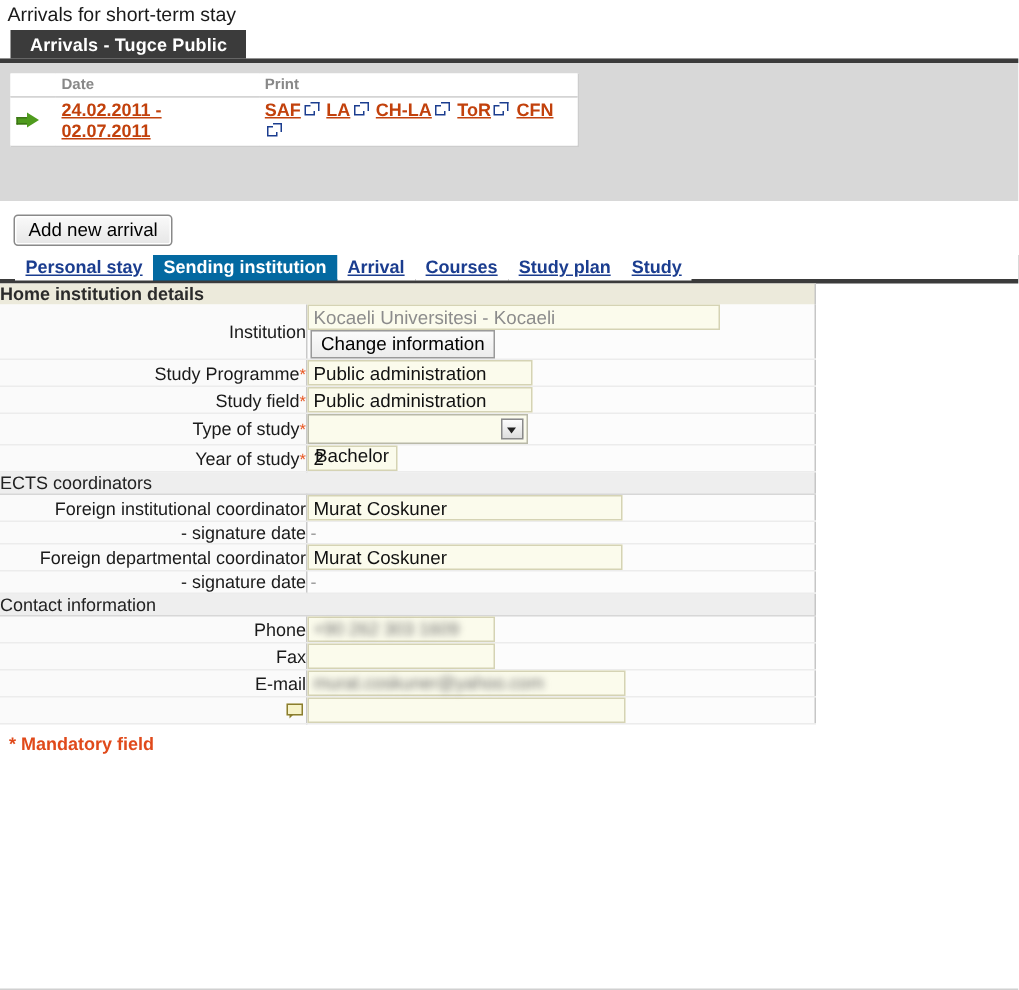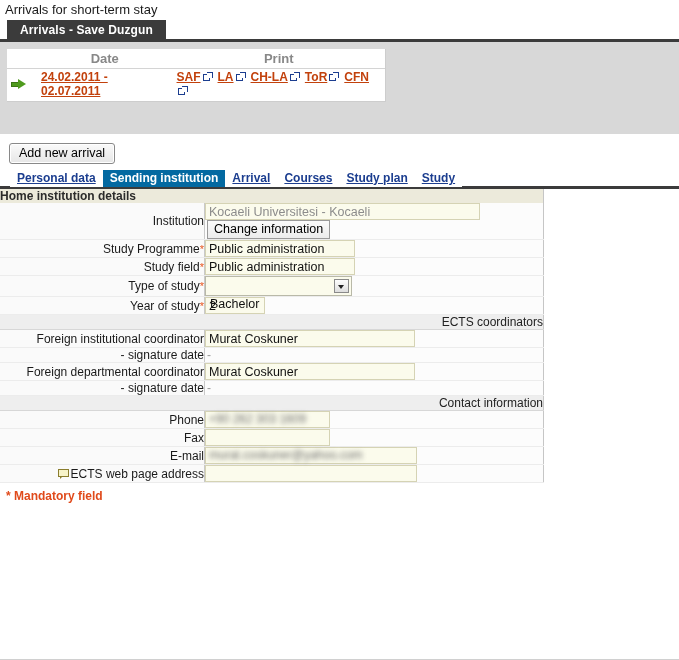--- a/index.html
+++ b/index.html
@@ -55,24 +55,24 @@
     border: 1px solid #cdcdcd;
     border-top: none;
     border-left: none;
   }
   table.arrivals {
     border-collapse: collapse;
     width: 100%;
     font-size: 12px;
   }
   table.arrivals th {
-    text-align: center;
+    text-align: left;
     font-weight: bold;
     color: #888;
-    font-size: 13px;
+    font-size: 10px;
     padding: 2px 4px 2px 4px;
     border-bottom: 1px solid #d4d4d4;
     background: #ffffff;
     font-family: "Liberation Sans", sans-serif;
   }
   table.arrivals td {
     padding: 1px 4px 3px 4px;
     background: #ffffff;
     vertical-align: middle;
   }
@@ -199,21 +199,21 @@
   .sect-head td {
     background: #eceadb;
     font-weight: bold;
     font-size: 12px;
     color: #2b2b2b;
     padding: 3px 6px 3px 8px;
     font-family: "Liberation Sans", sans-serif;
   }
   .sect-head-right td {
     background: #eeeeee;
-    text-align: right;
+    text-align: left;
     font-size: 12px;
     color: #222;
     padding: 3px 8px 3px 6px;
     border-bottom: 1px solid #d7d7d7;
     border-top: 1px solid #d7d7d7;
   }
   .row td { border-bottom: 1px solid #ececec; }
   td.lbl {
     width: 204px;
     text-align: right;
@@ -360,21 +360,21 @@
     background: #d0d0d0;
   }
 </style>
 </head>
 <body>
 
 <div class="page-heading">Arrivals for short-term stay</div>
 
 <div class="arrivals-panel">
   <div class="panel-tabrow">
-    <span class="panel-tab">Arrivals - Save Duzgun</span>
+    <span class="panel-tab">Arrivals - Tugce Public</span>
   </div>
   <div class="panel-body">
     <div class="arrivals-table-wrap">
       <table class="arrivals">
         <thead>
           <tr>
             <th class="col-arrow"></th>
             <th>Date</th>
             <th>Print</th>
           </tr>
@@ -396,21 +396,21 @@
     </div>
   </div>
 </div>
 
 <div class="btn-row">
   <button class="btn">Add new arrival</button>
 </div>
 
 <div class="tabbar">
   <div class="tabstrip-bg"></div>
-  <span class="tab">Personal data</span><span class="tab active">Sending institution</span><span class="tab">Arrival</span><span class="tab">Courses</span><span class="tab">Study plan</span><span class="tab">Study</span>
+  <span class="tab">Personal stay</span><span class="tab active">Sending institution</span><span class="tab">Arrival</span><span class="tab">Courses</span><span class="tab">Study plan</span><span class="tab">Study</span>
 </div>
 
 <div class="formwrap">
 <table class="form">
 
   <tbody>
         <tr class="sect-head">
     <td colspan="2">Home institution details</td>
   </tr>
 
@@ -522,21 +522,21 @@
     <td class="val">
       <span class="blur">
         <input class="f w-long" style="">
         <span class="masked">murat.coskuner@yahoo.com</span>
       </span>
     </td>
   </tr>
 
   <tr class="row">
     <td class="lbl">
-      <span class="comment-icon"><span class="bub"></span><span class="tail"></span></span><span>ECTS web page address</span>
+      <span class="comment-icon"><span class="bub"></span><span class="tail"></span></span>
     </td>
     <td class="val">
       <input class="f w-long" value="" style="">
     </td>
   </tr>
 
 </tbody>
     </table>
 </div>
 

